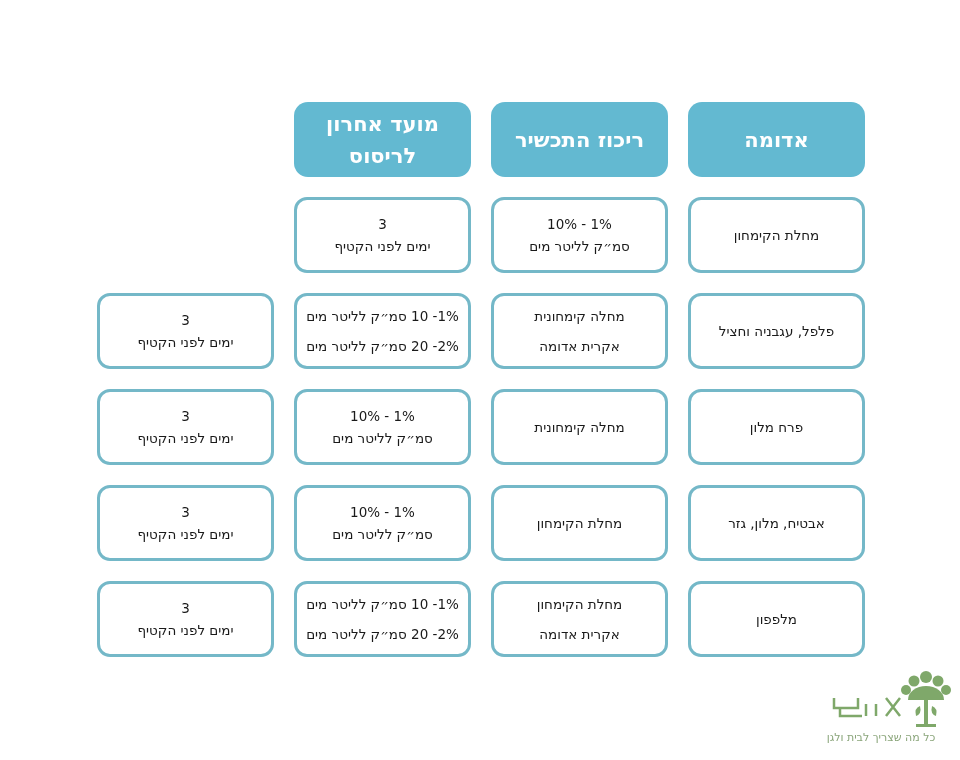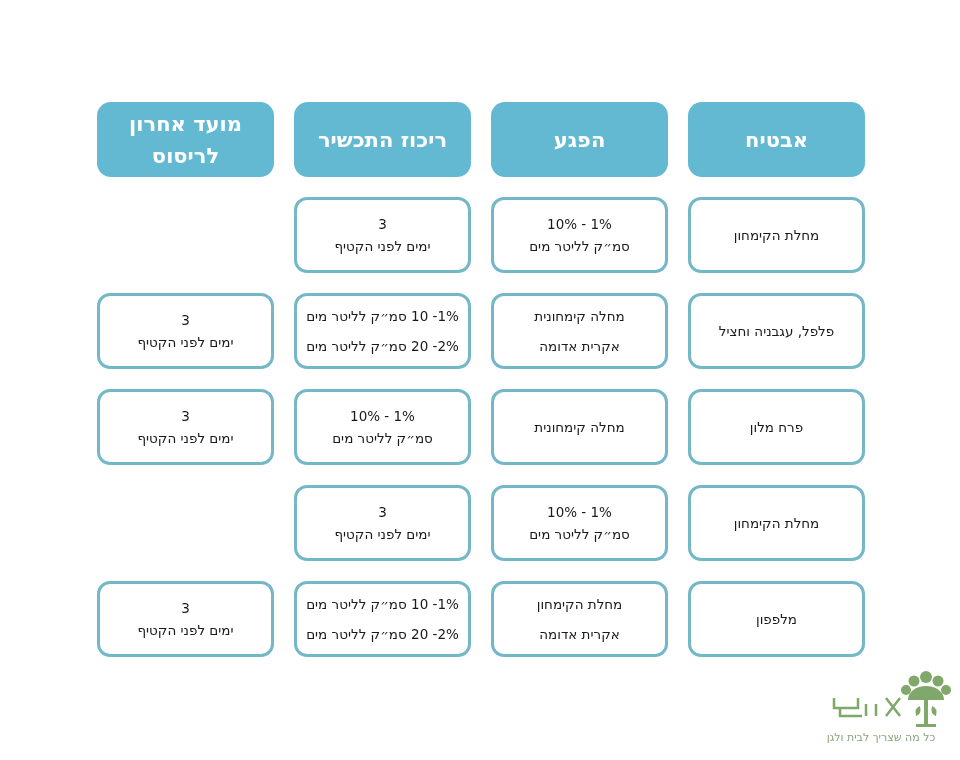--- a/index.html
+++ b/index.html
@@ -13,24 +13,21 @@
   .cell .ln { display: block; white-space: nowrap; }
   .logo { position: absolute; left: 828px; top: 668px; width: 125px; height: 80px; }
   .tagline { position: absolute; left: 826px; top: 731px; width: 110px; text-align: center; font-size: 11px; color: #8aa57a; direction: rtl; white-space: nowrap; }
 </style>
 </head>
 <body>
 
 <div class="grid">
   <div class="hdr-row">
     <div class="hdr">
-      <span class="ln">אבטיח</span>
-    </div>
-    <div class="hdr">
-      <span class="ln">הפגע</span>
+      <span class="ln">אדומה</span>
     </div>
     <div class="hdr">
       <span class="ln">ריכוז התכשיר</span>
     </div>
     <div class="hdr" style="flex-direction:column;">
       <span class="ln">מועד אחרון</span>
       <span class="ln">לריסוס</span>
     </div>
   </div>
 
@@ -77,20 +74,23 @@
       <span class="ln">1% - 10%</span>
       <span class="ln">סמ״ק לליטר מים</span>
     </div>
     <div class="cell">
       <span class="ln">3</span>
       <span class="ln">ימים לפני הקטיף</span>
     </div>
   </div>
 
   <div class="row">
+    <div class="cell">
+      <span class="ln">אבטיח, מלון, גזר</span>
+    </div>
     <div class="cell">
       <span class="ln">מחלת הקימחון</span>
     </div>
     <div class="cell">
       <span class="ln">1% - 10%</span>
       <span class="ln">סמ״ק לליטר מים</span>
     </div>
     <div class="cell">
       <span class="ln">3</span>
       <span class="ln">ימים לפני הקטיף</span>

